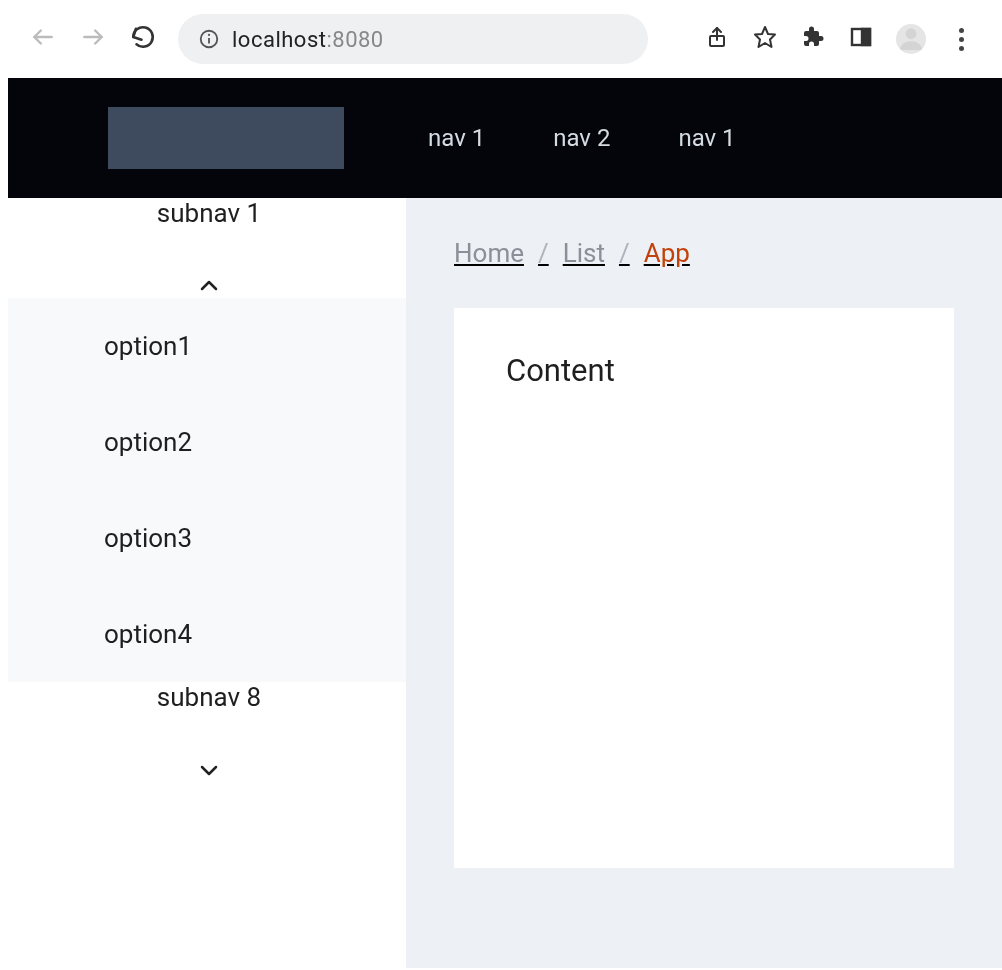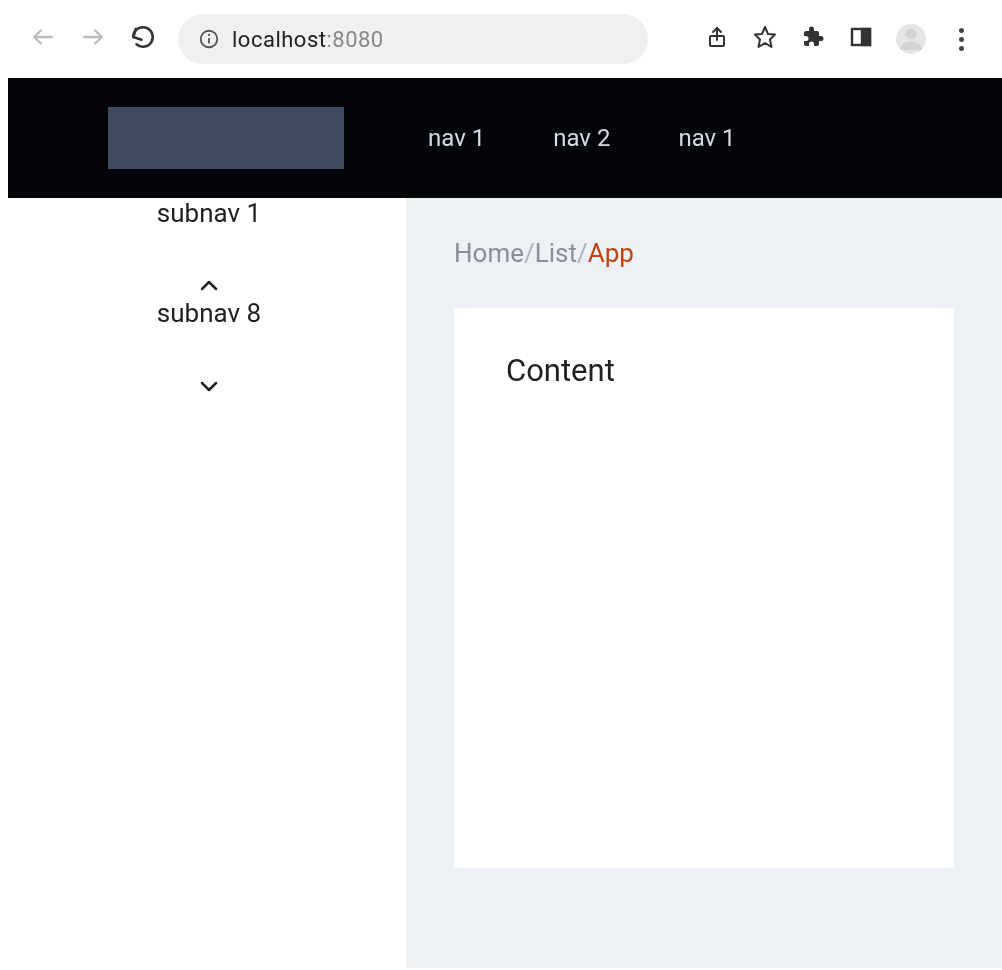--- a/index.html
+++ b/index.html
@@ -140,22 +140,24 @@
 
     
     .main {
       flex: 1;
       background: #edf0f4;
       padding: 40px 48px 48px 48px;
     }
     .breadcrumb {
       display: flex;
       align-items: flex-start;
+      gap: 14px;
       font-size: 26px;
       margin-bottom: 40px;
+      text-decoration: underline;
     }
     .crumb { color: #8a8f99; cursor: pointer; }
     .crumb.current { color: #c2410c; cursor: default; }
     .sep { color: #aeb3bd; }
 
     .card {
       background: #fff;
       min-height: 560px;
       padding: 44px 52px;
       font-size: 31px;
@@ -274,20 +276,26 @@
 
       <div class="subnav-item">
         <span>subnav 1</span>
         <span class="chevron">
           <svg viewBox="0 0 24 24" fill="none" stroke="currentColor" stroke-width="2.5" stroke-linecap="round" stroke-linejoin="round">
               <polyline points="5 15 12 8 19 15"></polyline>
             </svg>
         </span>
       </div>
 
+      <div class="subnav-children">
+        <div class="option-item">option1</div>
+        <div class="option-item">option2</div>
+        <div class="option-item">option3</div>
+        <div class="option-item">option4</div>
+      </div>
 
       <div class="subnav-item">
         <span>subnav 8</span>
         <span class="chevron">
           <svg viewBox="0 0 24 24" fill="none" stroke="currentColor" stroke-width="2.5" stroke-linecap="round" stroke-linejoin="round">
               <polyline points="5 9 12 16 19 9"></polyline>
             </svg>
         </span>
       </div>
 

